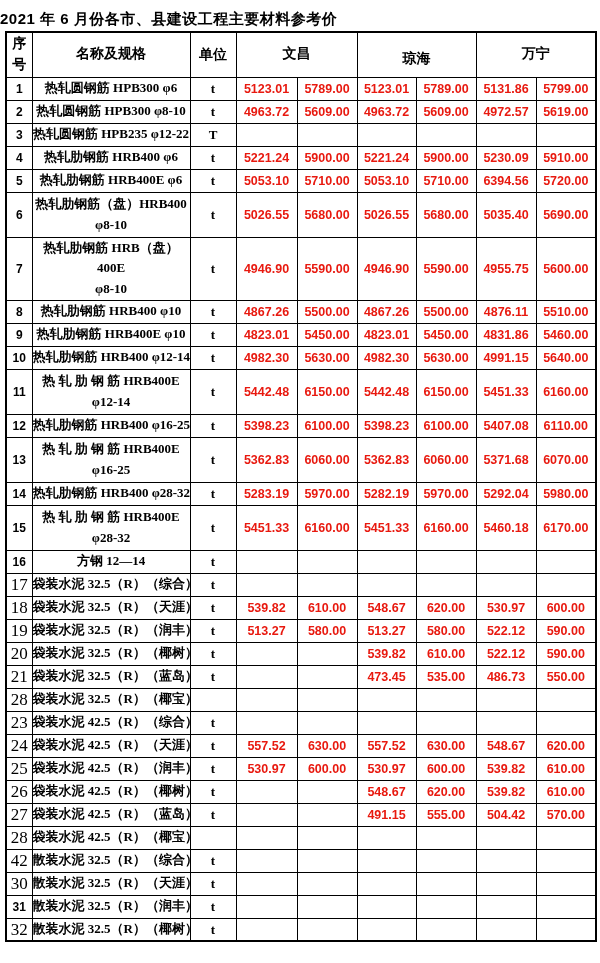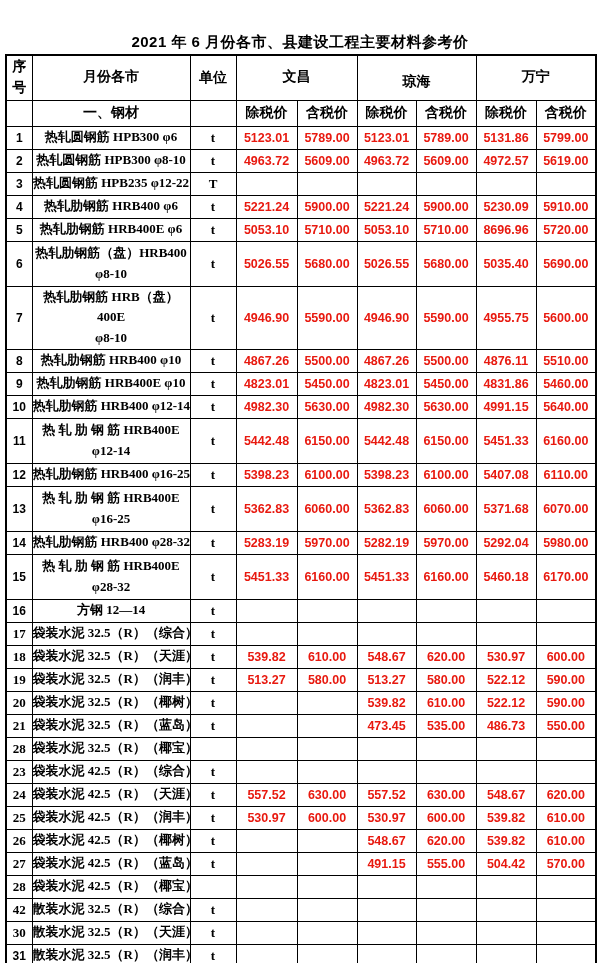--- a/index.html
+++ b/index.html
@@ -1,24 +1,23 @@
 <!DOCTYPE html>
 <html><head>
 <meta charset="utf-8">
 <style>
   html,body { margin:0; padding:0; }
   body {
     width:600px; height:963px; background:#ffffff; overflow:hidden;
     font-family:"Liberation Serif","DejaVu Serif",serif; color:#000;
   }
   .doc-title {
-    height:21px; padding-top:2px; text-align:center;
+    height:21px; padding-top:10px; 
     font-size:15px; font-weight:bold; letter-spacing:0.5px;
     font-family:"Liberation Sans","DejaVu Sans",sans-serif;
-    margin-top:31px;
   }
   table.price-table {
     border-collapse:collapse; table-layout:fixed;
     width:590px; margin-left:5px;
     border:2px solid #000;
   }
   .price-table th, .price-table td {
     border:1px solid #000; padding:0; overflow:hidden;
     text-align:center; vertical-align:middle;
   }
@@ -38,21 +37,21 @@
   .section-label { font-weight:bold; font-size:14px; }
   .unit-cell { font-weight:bold; font-size:13px; }
   .price-cell {
     color:#e8190f; font-weight:bold; font-size:12.5px;
     font-family:"Liberation Sans","DejaVu Sans",sans-serif;
   }
   .no-cell.no-bold {
     font-family:"Liberation Sans","DejaVu Sans",sans-serif;
     font-weight:bold; font-size:12px;
   }
-  .no-cell.no-plain { font-size:13px; font-weight:bold; }
+  .no-cell.no-plain { font-size:17px; font-weight:normal; }
 </style>
 </head>
 <body>
 
 <div class="doc-title">2021 年 6 月份各市、县建设工程主要材料参考价</div>
 
 <table class="price-table">
   <colgroup>
     <col style="width:26px">
     <col style="width:158px">
@@ -60,36 +59,25 @@
     <col style="width:61px">
       <col style="width:60px">
     <col style="width:59px">
       <col style="width:60px">
     <col style="width:60px">
       <col style="width:60px">
   </colgroup>
   <thead>
     <tr class="h1">
       <th class="h-label wrap2">序号</th>
-      <th class="h-label">月份各市</th>
+      <th class="h-label">名称及规格</th>
       <th class="h-label wrap2">单位</th>
       <th class="h-label" colspan="2">文昌</th>
       <th class="h-label v-top" colspan="2">琼海</th>
       <th class="h-label" colspan="2">万宁</th>
-    </tr>
-    <tr class="h2">
-      <td></td>
-      <td class="name-cell section-label">一、钢材</td>
-      <td></td>
-      <th class="h-label">除税价</th>
-      <th class="h-label">含税价</th>
-      <th class="h-label">除税价</th>
-      <th class="h-label">含税价</th>
-      <th class="h-label">除税价</th>
-      <th class="h-label">含税价</th>
     </tr>
   </thead>
   <tbody>
       <tr class="single">
         <td class="no-cell no-bold">1</td>
         <td class="name-cell">热轧圆钢筋 HPB300 φ6</td>
         <td class="unit-cell">t</td>
         <td class="price-cell">5123.01</td>
         <td class="price-cell">5789.00</td>
         <td class="price-cell">5123.01</td>
@@ -131,21 +119,21 @@
         <td class="price-cell">5910.00</td>
       </tr>
       <tr class="single">
         <td class="no-cell no-bold">5</td>
         <td class="name-cell">热轧肋钢筋 HRB400E φ6</td>
         <td class="unit-cell">t</td>
         <td class="price-cell">5053.10</td>
         <td class="price-cell">5710.00</td>
         <td class="price-cell">5053.10</td>
         <td class="price-cell">5710.00</td>
-        <td class="price-cell">8696.96</td>
+        <td class="price-cell">6394.56</td>
         <td class="price-cell">5720.00</td>
       </tr>
       <tr class="tall">
         <td class="no-cell no-bold">6</td>
         <td class="name-cell">热轧肋钢筋（盘）HRB400
 φ8-10</td>
         <td class="unit-cell">t</td>
         <td class="price-cell">5026.55</td>
         <td class="price-cell">5680.00</td>
         <td class="price-cell">5026.55</td>

